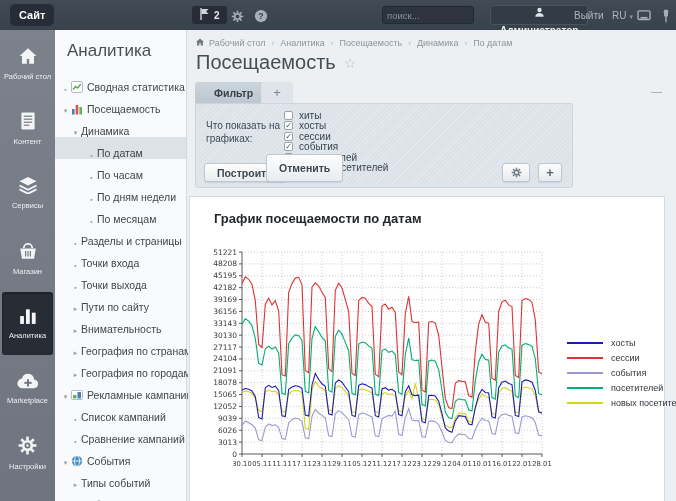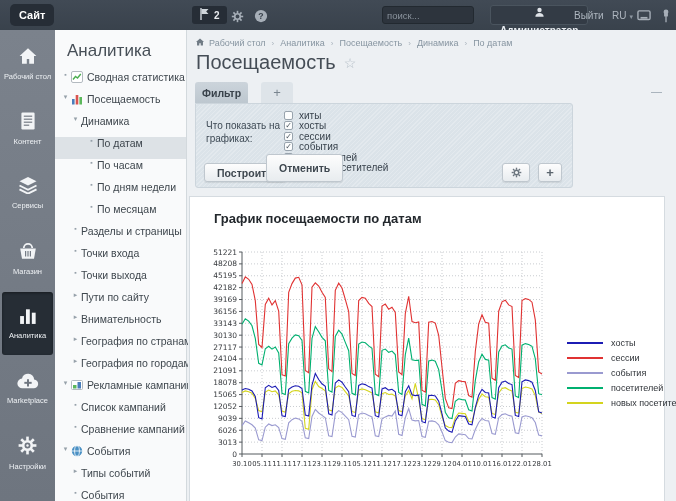--- a/index.html
+++ b/index.html
@@ -28,39 +28,39 @@
   
   .sidebar { position:absolute; left:0; top:30px; width:55px; height:471px; background:linear-gradient(#7b828c,#6e757f); }
   .side-item { height:63px; display:flex; flex-direction:column; align-items:center; justify-content:center; gap:3px;
                cursor:pointer; border-radius:3px; margin:2px 2px 0 2px; }
   .side-item.active { background:#262d35; box-shadow:inset 0 1px 3px rgba(0,0,0,.4); }
   .side-item .lbl { color:#eef1f4; font-size:7.5px; text-align:center; line-height:1.2; }
 
   
   .menu { position:absolute; left:55px; top:30px; width:132px; height:471px; background:#f9fafb; border-right:1px solid #d3d9dd; }
   .menu-title { padding:11px 0 10px 12px; font-size:17px; color:#474f57; }
-  .menu-item { height:22px; display:flex; align-items:flex-start; font-size:10.5px; color:#3f474e; cursor:pointer; white-space:nowrap; }
+  .menu-item { height:22px; display:flex; align-items:flex-end; font-size:10.5px; color:#3f474e; cursor:pointer; white-space:nowrap; }
   .menu-item.active { background:#dde2e6; }
   .mk { width:11px; font-size:7px; color:#97a1aa; text-align:center; flex:none; }
   .mi-ic { width:16px; flex:none; display:flex; align-items:center; }
   .lv1 { padding-left:5px; }
   .lv2 { padding-left:15px; }
   .lv3 { padding-left:31px; }
 
   
   .content { position:absolute; left:188px; top:30px; width:488px; height:471px; background:#edf0f3; overflow:hidden; }
   .breadcrumb { position:absolute; left:8px; top:8px; display:flex; align-items:center; font-size:9px; color:#8795a1; }
   .bc-sep { margin:0 6px; color:#aab4bd; font-size:8px; }
   .bc-item { cursor:pointer; }
   .page-title-row { position:absolute; left:8px; top:21px; display:flex; align-items:center; gap:8px; }
   .page-title { font-size:20px; color:#454d56; }
   .fav-star { font-size:14px; color:#b4bec7; cursor:pointer; }
 
   .tabs-row { position:absolute; left:7px; top:52px; right:8px; height:21px; }
-  .filter-tab { position:absolute; left:0; top:0; height:21px; padding:0 7px; background:linear-gradient(#ccd4db,#bdc7cf);
+  .filter-tab { position:absolute; left:0; top:0; height:21px; padding:0 19px; background:linear-gradient(#ccd4db,#bdc7cf);
                 border-radius:3px 3px 0 0; font-size:10.5px; font-weight:bold; color:#39424b; display:flex; align-items:center; cursor:pointer;text-align:center; }
   .add-tab { position:absolute; left:66px; top:0; height:21px; width:32px; background:#dee4e9; border-radius:3px 3px 0 0;
              color:#79858f; font-size:13px; display:flex; align-items:center; justify-content:center; cursor:pointer; }
   .collapse-btn { position:absolute; right:6px; top:3px; color:#97a2ac; font-size:11px; cursor:pointer; }
 
   .filter-panel { position:absolute; left:7px; top:73px; width:378px; height:85px; background:#dbe3e9;
                   background-image:repeating-linear-gradient(135deg, rgba(255,255,255,.22) 0 1px, rgba(0,0,0,0) 1px 3px);
                   border:1px solid #ccd5dc; border-radius:0 3px 3px 3px; }
   .filter-prompt { position:absolute; left:10px; top:15px; width:76px; font-size:10px; color:#3d4954; line-height:1.3; }
   .cb-list { position:absolute; left:88px; top:6px; }

